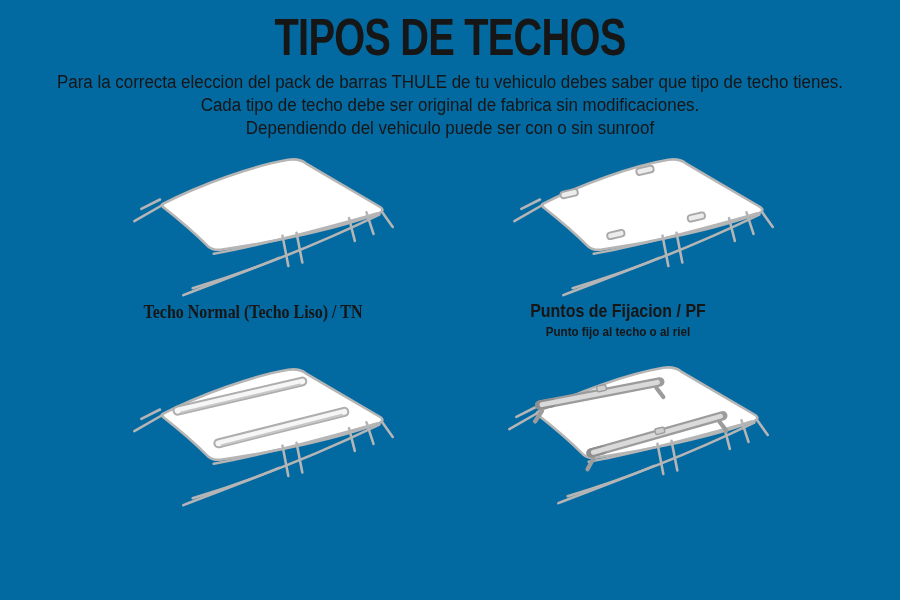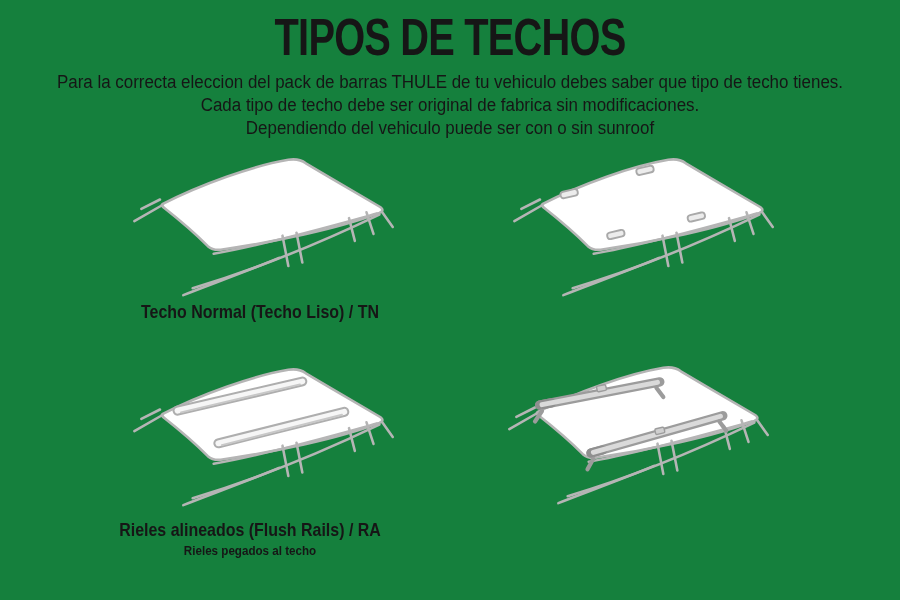--- a/index.html
+++ b/index.html
@@ -1,37 +1,37 @@
 <!DOCTYPE html>
 <html><head>
 <meta charset="utf-8">
 <style>
   html,body{margin:0;padding:0;background:#ffffff;}
   .canvas{
-    position:relative;width:900px;height:600px;background:#15803d;
+    position:relative;width:900px;height:600px;background:#0369a1;
     font-family:"Liberation Sans", sans-serif;color:#161616;overflow:hidden;
   }
   .title{
     position:absolute;top:8px;left:0;width:900px;margin:0;
     text-align:center;font-size:51px;font-weight:bold;letter-spacing:-1px;
     transform:scaleX(0.78);transform-origin:center top;white-space:nowrap;
   }
   .intro{
     position:absolute;top:71px;left:0;width:900px;text-align:center;
     font-size:18px;line-height:23px;font-weight:400;
     transform:scaleX(0.94);transform-origin:center top;
   }
   .intro p{margin:0;white-space:nowrap;}
   .art{position:absolute;width:350px;height:175px;}
   .art-tn{left:90px;top:140px;}
   .art-pf{left:470px;top:140px;}
   .art-ra{left:90px;top:350px;}
   .art-rt{left:465px;top:348px;}
   .caption{position:absolute;width:400px;text-align:center;}
-  .cap-tn{left:60px;top:301px;}
+  .cap-tn{left:53px;top:301px;font-family:Liberation Serif, serif;}
   .cap-pf{left:418px;top:300px;}
   .cap-ra{left:50px;top:519px;}
   .cap-rt{left:422px;top:519px;}
   .cap-label{
     font-size:19px;font-weight:bold;line-height:22px;white-space:nowrap;
     transform:scaleX(0.84);transform-origin:center top;
   }
   .cap-sub{
     font-size:13.5px;font-weight:bold;line-height:17px;white-space:nowrap;margin-top:1px;
     transform:scaleX(0.86);transform-origin:center top;
@@ -116,20 +116,20 @@
         <rect x="113" y="32" width="8" height="5" rx="1.2" transform="rotate(-12 117 34.5)"></rect>
         <rect x="163" y="68.5" width="8" height="5" rx="1.2" transform="rotate(-13 167 71)"></rect>
       </g>
     </g>
   </svg>
 
   <div class="caption cap-tn">
     <div class="cap-label">Techo Normal (Techo Liso) / TN</div>
   </div>
 
+  <div class="caption cap-pf">
+    <div class="cap-label">Puntos de Fijacion / PF</div>
+    <div class="cap-sub">Punto fijo al techo o al riel</div>
+  </div>
 
-  <div class="caption cap-ra">
-    <div class="cap-label">Rieles alineados (Flush Rails) / RA</div>
-    <div class="cap-sub">Rieles pegados al techo</div>
-  </div>
 
 
 </div>
 
 </body></html>

